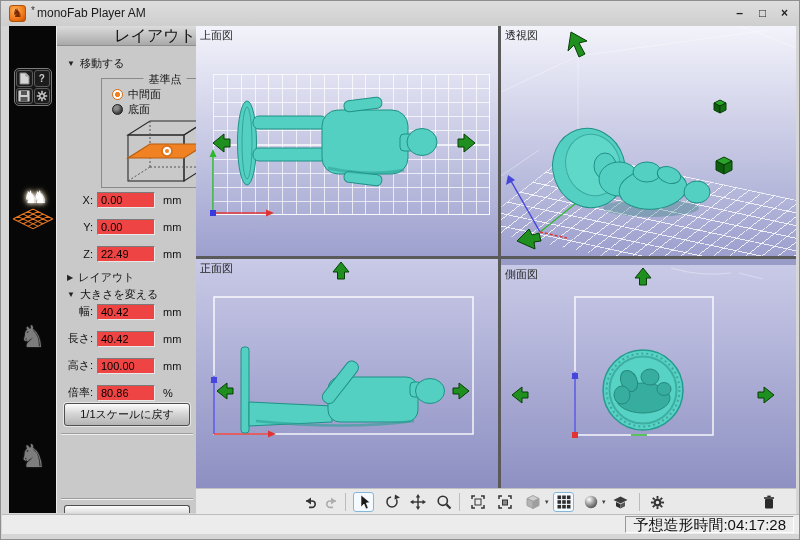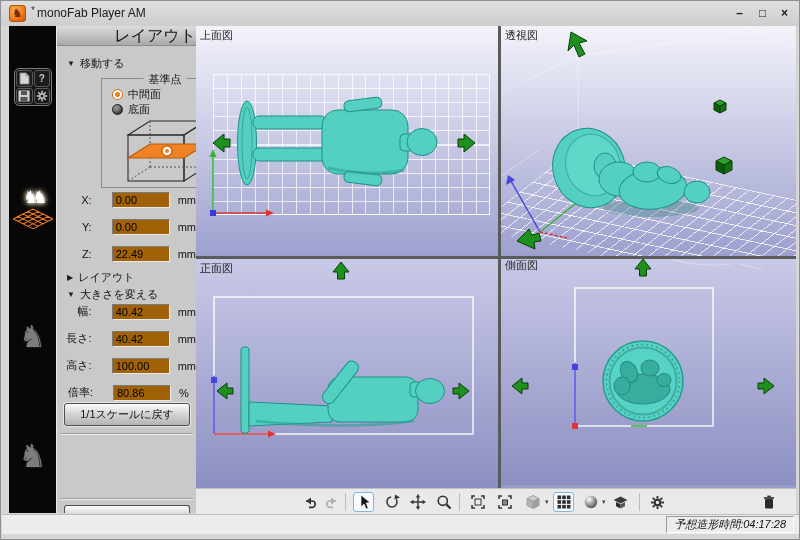--- a/index.html
+++ b/index.html
@@ -51,39 +51,39 @@
   .radiorow { position:absolute; left:10px; display:flex; align-items:center; gap:5px; }
   .radio { width:11px; height:11px; border-radius:50%; }
   .radio.sel { border:1.5px solid #d86a10;
                background:radial-gradient(circle at 50% 50%, #f08223 0 2.5px, #fff 2.8px); }
   .radio.unsel { border:1px solid #1d1d1d;
                  background:radial-gradient(circle at 35% 30%, #8a8a8a 0 2px, #3c3c3c 70%); }
   .fieldrow { position:absolute; left:0; width:100%; height:17px; display:flex; align-items:center; }
   .flabel { width:36px; text-align:right; margin-right:4px; }
   .finput { width:58px; height:16px; font-size:11px; font-family:"Liberation Sans",sans-serif;
             border:1px solid; border-color:#7a7a7a #e9e9e9 #e9e9e9 #7a7a7a;
-            background:#a16207; padding:0 3px;margin-left:16px; }
+            background:#ef4444; padding:0 3px; }
   .funit { margin-left:8px; }
   .pbtn { position:absolute; left:7px; width:126px; height:23px; font-size:11px; color:#111;
           background:linear-gradient(#fdfdfd,#d6d6d6 45%,#b4b4b4);
           border:1px solid #4f4f4f; border-radius:3px; box-shadow:0 0 0 1px #e6e6e6;
           font-family:"Liberation Sans",sans-serif; }
   .groove { position:absolute; left:4px; width:132px; height:2px;
             border-top:1px solid #9c9c9c; border-bottom:1px solid #f0f0f0; }
   .btnsliver { position:absolute; left:7px; width:126px; height:8px; top:479px;
                border:1px solid #4f4f4f; border-bottom:none; border-radius:3px 3px 0 0;
                background:linear-gradient(#fdfdfd,#dedede); }
 
   
   .views { position:absolute; left:195px; top:25px; width:600px; height:462px; background:#9a9cc8; }
   .vp { position:absolute; overflow:hidden; }
   .vp-tl { left:0; top:0; width:302px; height:230px; background:linear-gradient(#f3f3fb,#9da0ce); }
   .vp-tr { left:305px; top:0; width:295px; height:230px; background:linear-gradient(#f3f3fb,#9da0ce); }
   .vp-bl { left:0; top:233px; width:302px; height:229px; background:linear-gradient(#c9cae7,#8d8fc2); }
-  .vp-br { left:305px; top:230px; width:295px; height:229px; background:linear-gradient(#c9cae7,#8d8fc2); }
+  .vp-br { left:305px; top:239px; width:295px; height:229px; background:linear-gradient(#c9cae7,#8d8fc2); }
   .split-v { position:absolute; left:302px; top:0; width:3px; height:462px; background:#5a5a5a; }
   .split-h { position:absolute; left:0; top:230px; width:600px; height:3px; background:#5a5a5a; }
   .vplabel { position:absolute; left:4px; top:2px; font-size:11px; color:#222; z-index:6; }
   .overlay { position:absolute; left:0; top:0; }
   .gridtl { position:absolute; left:17px; top:48px; width:277px; height:141px;
             background:
               repeating-linear-gradient(to right, rgba(255,255,255,.72) 0 1px, transparent 1px 13.85px),
               repeating-linear-gradient(to bottom, rgba(255,255,255,.72) 0 1px, transparent 1px 14.1px);
             border-right:1px solid rgba(255,255,255,.72); border-bottom:1px solid rgba(255,255,255,.72); }
   .gridtr { position:absolute; left:70px; top:126px; width:310px; height:100px;
@@ -98,22 +98,22 @@
   .tbtn { position:absolute; top:3px; width:21px; height:20px; border-radius:3px;
           display:flex; align-items:center; justify-content:center; }
   .tbtn.active { background:#f4faff; border:1px solid #85b5da; }
   .tsep { position:absolute; top:4px; width:1px; height:18px; background:#bcbcbc; }
   .ddarrow { position:absolute; top:9px; font-size:7px; color:#444; }
 
   
   .statusbar { position:absolute; left:1px; top:513px; width:797px; height:20px;
                background:#ececec; border-top:1px solid #bdbdbd; }
   .timebox { position:absolute; right:5px; top:1px; height:17px; line-height:15px;
-             padding:0 7px; font-size:11px; color:#111;
-             border:1px solid; border-color:#999 #fdfdfd #fdfdfd #999;font-style:italic; }
+             padding:0 7px; font-size:15px; color:#111;
+             border:1px solid; border-color:#999 #fdfdfd #fdfdfd #999; }
 </style>
 </head>
 <body>
 
 <svg width="0" height="0" style="position:absolute">
   <defs>
     <radialGradient id="sphg" cx="35%" cy="30%" r="75%">
       <stop offset="0" stop-color="#ffffff"></stop>
         <stop offset="0.55" stop-color="#9a9a9a"></stop>
         <stop offset="1" stop-color="#4e4e4e"></stop>

